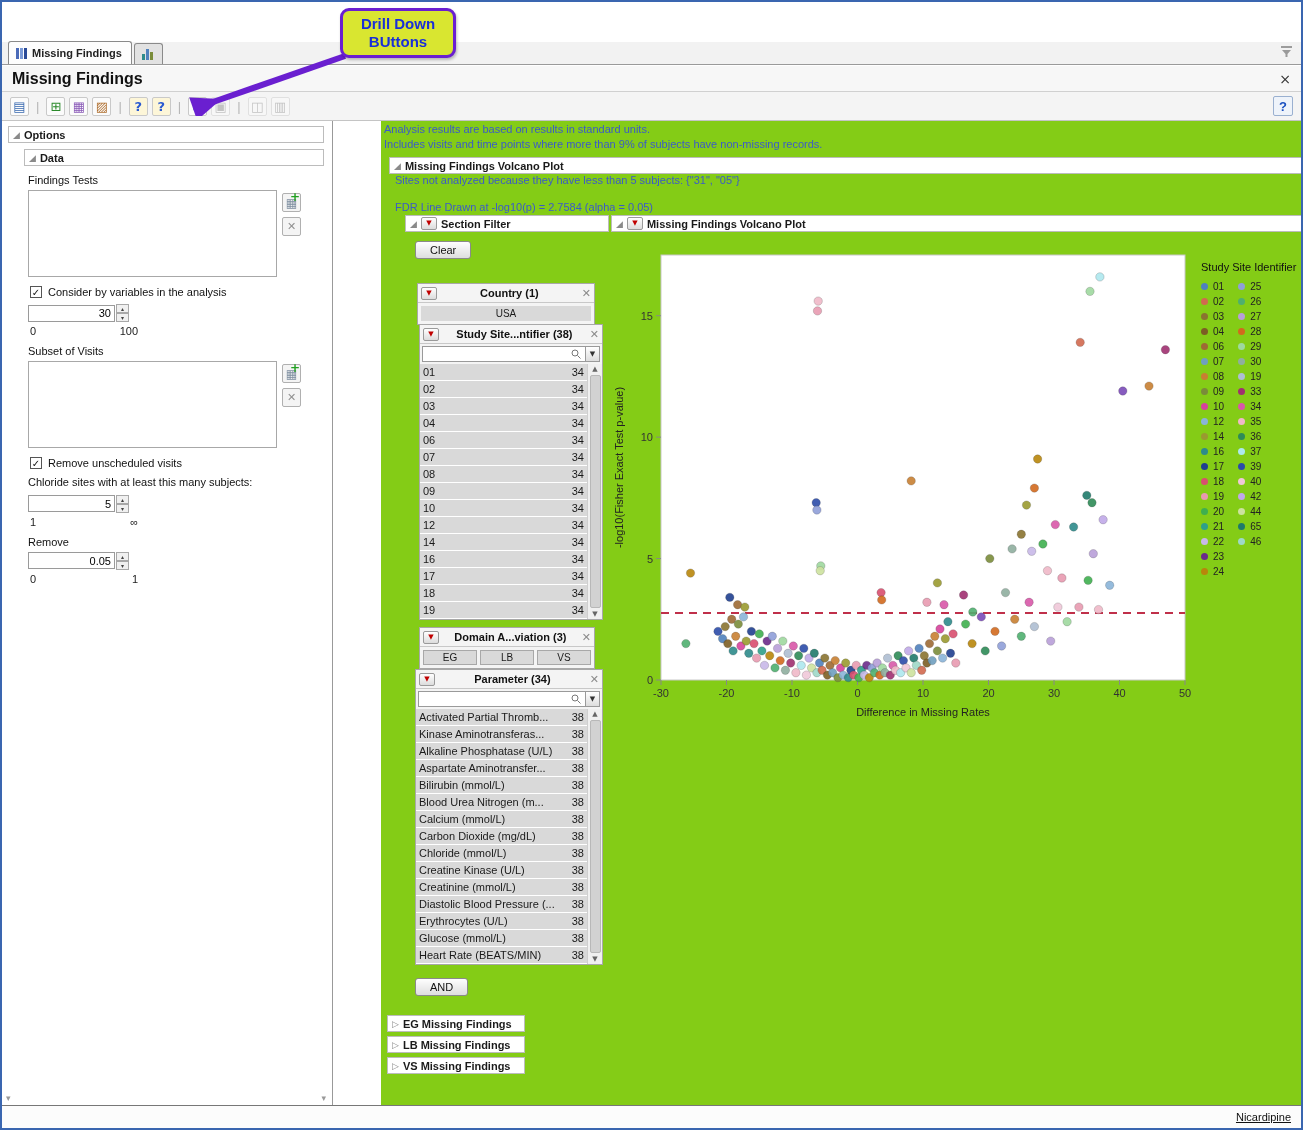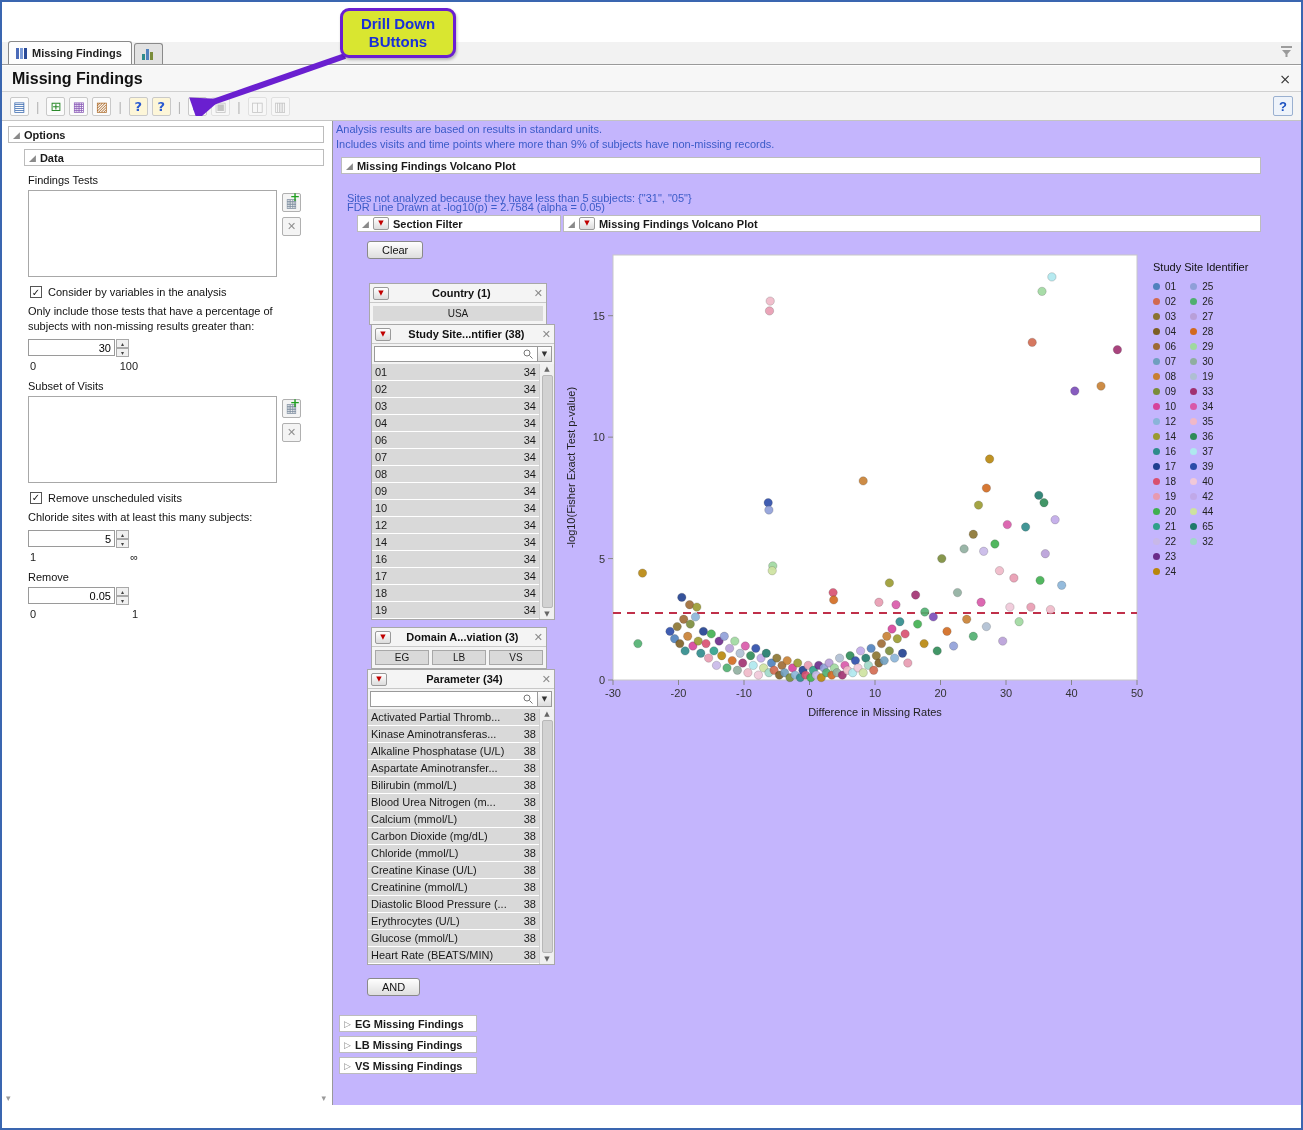--- a/index.html
+++ b/index.html
@@ -30,21 +30,21 @@
   .tbsep { color:#b5b5b5; font-size:13px; padding:0 3px; }
   .helpbtn { margin-left:auto; width:20px; height:20px; border:1px solid #9ab0d0; background:#eef3fa; color:#1a50c0; font-weight:bold; font-size:13px; display:flex; align-items:center; justify-content:center; border-radius:2px; }
 
   
   .callout { position:absolute; left:338px; top:6px; width:116px; height:50px; background:#d9e630; border:3px solid #6a1fd0; border-radius:9px; display:flex; flex-direction:column; align-items:center; justify-content:center; color:#1a2fd8; font-weight:bold; font-size:15px; line-height:1.2; z-index:60; box-shadow:1px 2px 3px rgba(0,0,0,0.25); }
   .callout-arrow { position:absolute; left:185px; top:44px; z-index:55; }
 
   
   .content { position:absolute; left:0; top:119px; right:0; bottom:23px; display:flex; background:#fff; }
   .options { width:331px; border-right:1px solid #999; position:relative; background:#fff; padding:5px 8px 0 6px; font-size:11px; color:#111; }
-  .main { flex:1; position:relative; background:#c4b5fd; overflow:hidden; }
+  .main { flex:1; position:relative; background:#84cc16; overflow:hidden;margin-left:48px; }
 
   
   .outline { display:flex; align-items:center; gap:4px; border:1px solid #bcbcbc; background:#fff; height:17px; padding:0 4px; font-size:11px; }
   .otitle { font-weight:bold; color:#1a1a1a; white-space:nowrap; }
   .disc { color:#8a8a8a; font-size:9px; font-family:"DejaVu Sans", sans-serif; }
 
   
   .lvl1 { margin:6px 0 0 16px; }
   .opt-body { margin-left:20px; margin-top:8px; }
   .flabel { margin:6px 0 4px 0; }
@@ -193,21 +193,20 @@
             <span class="sidebtn">▦<b>+</b></span>
             <span class="sidebtn xbtn">✕</span>
           </div>
         </div>
 
         <div class="cbrow">
           <span class="cb">✓</span>
           <span>Consider by variables in the analysis</span>
         </div>
 
-        <div class="ptext">Only include those tests that have a percentage of subjects with non-missing results greater than:</div>
         <div class="numrow">
           <input class="num" value="30" style="">
           <span class="spin">
               <i>▴</i>
               <i>▾</i>
             </span>
         </div>
         <div class="rangerow">
           <span>0</span>
           <span>100</span>
@@ -260,21 +259,21 @@
 
     <div class="main">
       <div class="note" style="left:3px; top:2px">Analysis results are based on results in standard units.</div>
       <div class="note" style="left:3px; top:17px">Includes visits and time points where more than 9% of subjects have non-missing records.</div>
 
       <div class="outline" style="position:absolute; left:8px; top:36px; width:920px">
         <span class="disc">◢</span>
         <span class="otitle">Missing Findings Volcano Plot</span>
       </div>
 
-      <div class="note" style="left:14px; top:71px">Sites not analyzed because they have less than 5 subjects: {"31", "05"}</div>
+      <div class="note" style="left:14px; top:53px">Sites not analyzed because they have less than 5 subjects: {"31", "05"}</div>
       <div class="note" style="left:14px; top:80px">FDR Line Drawn at -log10(p) = 2.7584 (alpha = 0.05)</div>
 
       <div class="outline" style="position:absolute; left:24px; top:94px; width:204px">
         <span class="disc">◢</span>
         <span class="rtri">
             <span class="tri">▼</span>
           </span>
         <span class="otitle">Section Filter</span>
       </div>
       <div class="outline" style="position:absolute; left:230px; top:94px; width:698px">
@@ -827,21 +826,21 @@
               <div class="legend-row">
                 <span class="ldot" style="background: rgb(205, 226, 159);"></span>
                 <span>44</span>
               </div>
               <div class="legend-row">
                 <span class="ldot" style="background: rgb(31, 122, 106);"></span>
                 <span>65</span>
               </div>
               <div class="legend-row">
                 <span class="ldot" style="background: rgb(159, 216, 200);"></span>
-                <span>32</span>
+                <span>46</span>
               </div>
             </div>
         </div>
       </div>
 
       <div style="position:absolute; left:6px; top:894px; display:flex; flex-direction:column; gap:4px" id="bottom-outlines">
           <div class="outline" style="width: 138px;">
             <span class="disc">▷</span>
             <span class="otitle">EG Missing Findings</span>
           </div>
@@ -850,15 +849,18 @@
             <span class="otitle">LB Missing Findings</span>
           </div>
           <div class="outline" style="width: 138px;">
             <span class="disc">▷</span>
             <span class="otitle">VS Missing Findings</span>
           </div>
         </div>
     </div>
   </div>
 
+  <div class="statusbar">
+    <span>Nicardipine</span>
+  </div>
 
   <div class="helpbtn" style="position:absolute; right:8px; top:94px">?</div>
 </div>
 
 </body></html>

